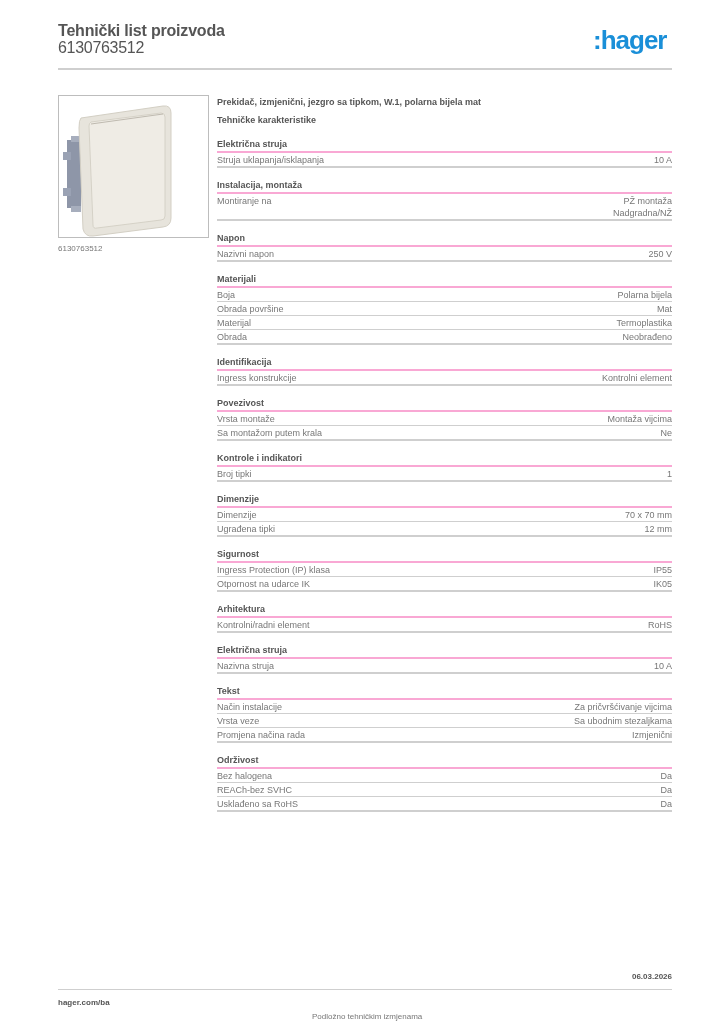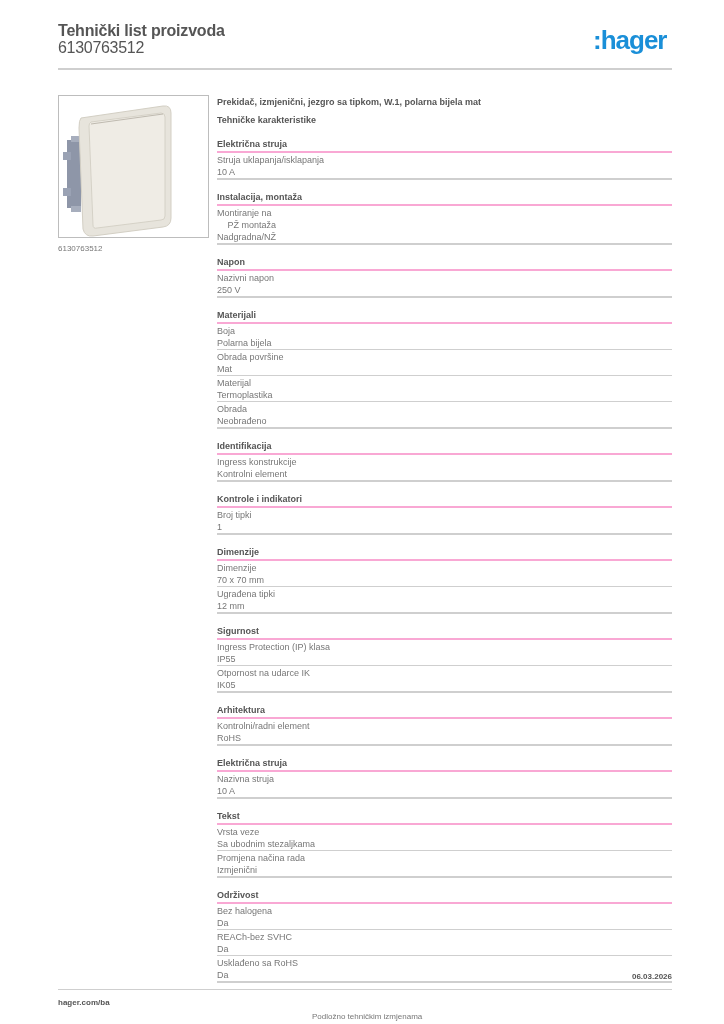--- a/index.html
+++ b/index.html
@@ -37,21 +37,20 @@
     .tech-heading { font-size: 9px; font-weight: bold; color: #555; margin-top: 4px; height: 14px; line-height: 14px; }
     .section { margin-top: 11px; }
     .section-title {
       font-size: 9px; font-weight: bold; color: #555; line-height: 12px; height: 13px;
       border-bottom: 2px solid #f9a8d4;
     }
     .row {
       display: flex; justify-content: space-between; align-items: flex-start;
       font-size: 9px; color: #777; line-height: 12px; padding-top: 1px; min-height: 12px;
       border-bottom: 1px solid #cfcfcf;
-      flex-direction: column;
     }
     .row:last-child { border-bottom: 2px solid #cfcfcf; }
     .row .val { text-align: right; white-space: pre-line; }
     .footer-rule {
       position: absolute; left: 58px; top: 989px; width: 614px; height: 1px; background: #cfcfcf;
     }
     .footer-left { position: absolute; left: 58px; top: 998px; font-size: 8px; font-weight: bold; color: #555; }
     .footer-center { position: absolute; left: 312px; top: 998px; font-size: 8px; color: #777; margin-top: 14px; }
     .footer-right { position: absolute; right: 52px; top: 972px; font-size: 8px; font-weight: bold; color: #555; }
   </style>
@@ -136,20 +135,33 @@
       <div class="section">
         <div class="section-title">Identifikacija</div>
         <div>
           <div class="row">
             <span class="label">Ingress konstrukcije</span>
             <span class="val">Kontrolni element</span>
           </div>
         </div>
       </div>
       <div class="section">
+        <div class="section-title">Povezivost</div>
+        <div>
+          <div class="row">
+            <span class="label">Vrsta montaže</span>
+            <span class="val">Montaža vijcima</span>
+          </div>
+          <div class="row">
+            <span class="label">Sa montažom putem krala</span>
+            <span class="val">Ne</span>
+          </div>
+        </div>
+      </div>
+      <div class="section">
         <div class="section-title">Kontrole i indikatori</div>
         <div>
           <div class="row">
             <span class="label">Broj tipki</span>
             <span class="val">1</span>
           </div>
         </div>
       </div>
       <div class="section">
         <div class="section-title">Dimenzije</div>
@@ -191,20 +203,24 @@
         <div>
           <div class="row">
             <span class="label">Nazivna struja</span>
             <span class="val">10 A</span>
           </div>
         </div>
       </div>
       <div class="section">
         <div class="section-title">Tekst</div>
         <div>
+          <div class="row">
+            <span class="label">Način instalacije</span>
+            <span class="val">Za pričvršćivanje vijcima</span>
+          </div>
           <div class="row">
             <span class="label">Vrsta veze</span>
             <span class="val">Sa ubodnim stezaljkama</span>
           </div>
           <div class="row">
             <span class="label">Promjena načina rada</span>
             <span class="val">Izmjenični</span>
           </div>
         </div>
       </div>

